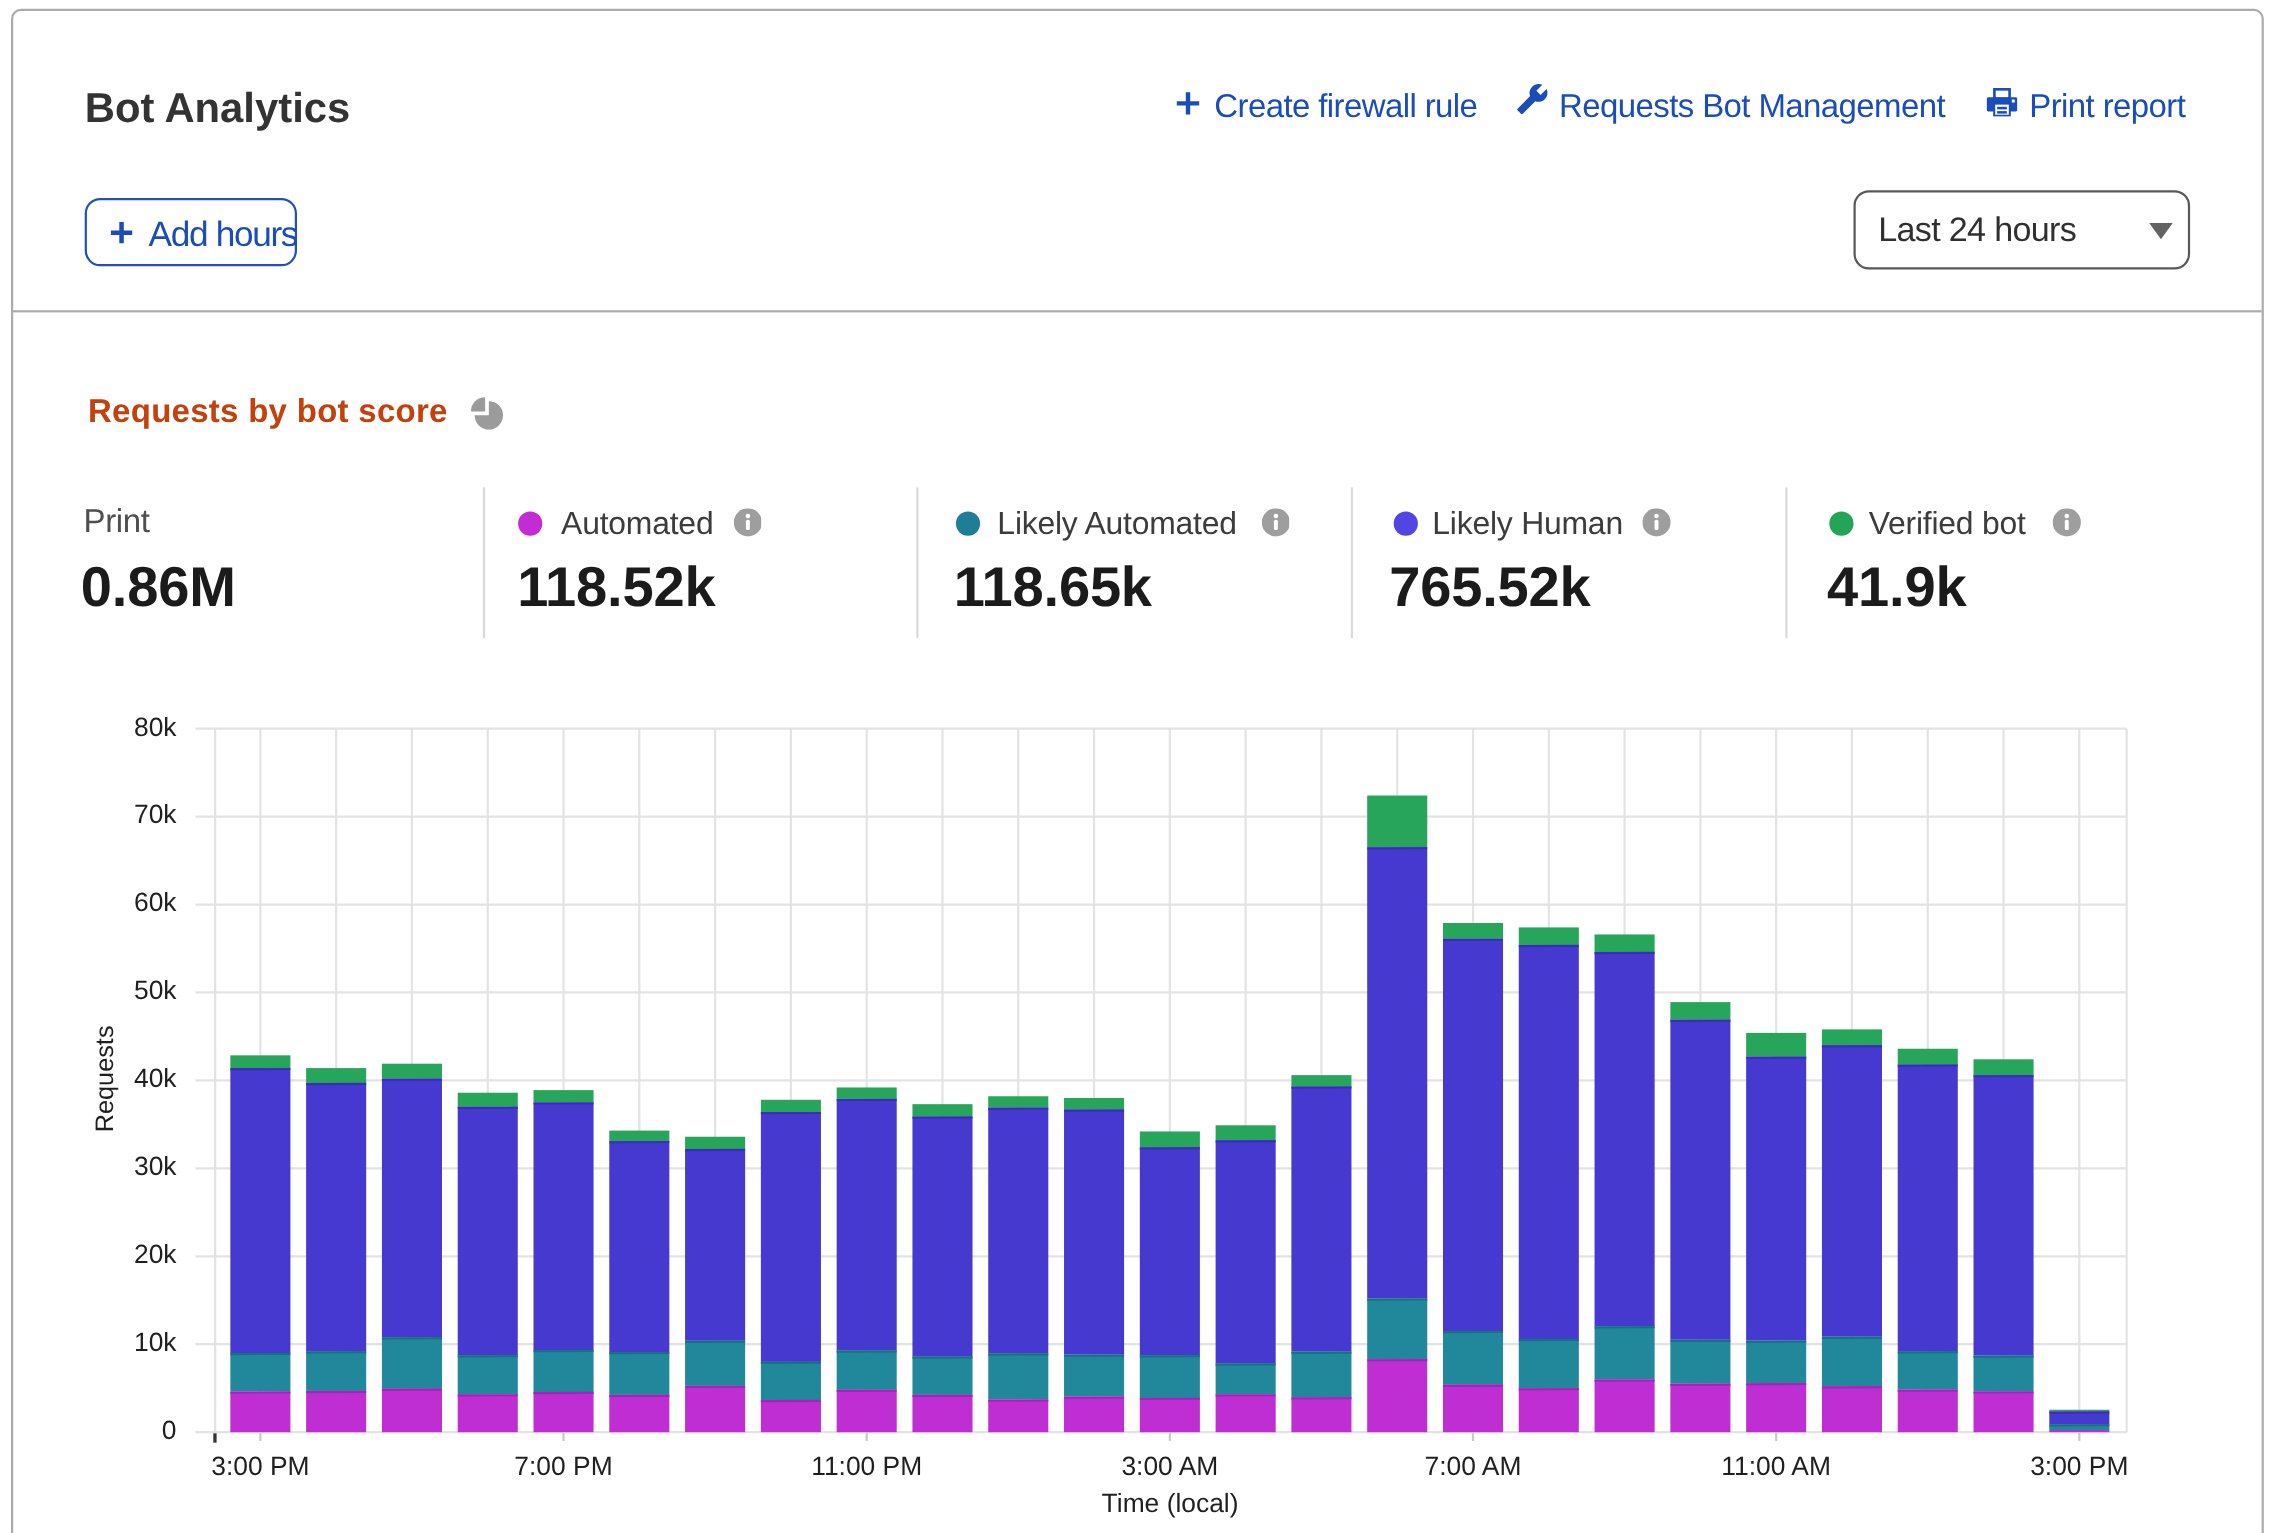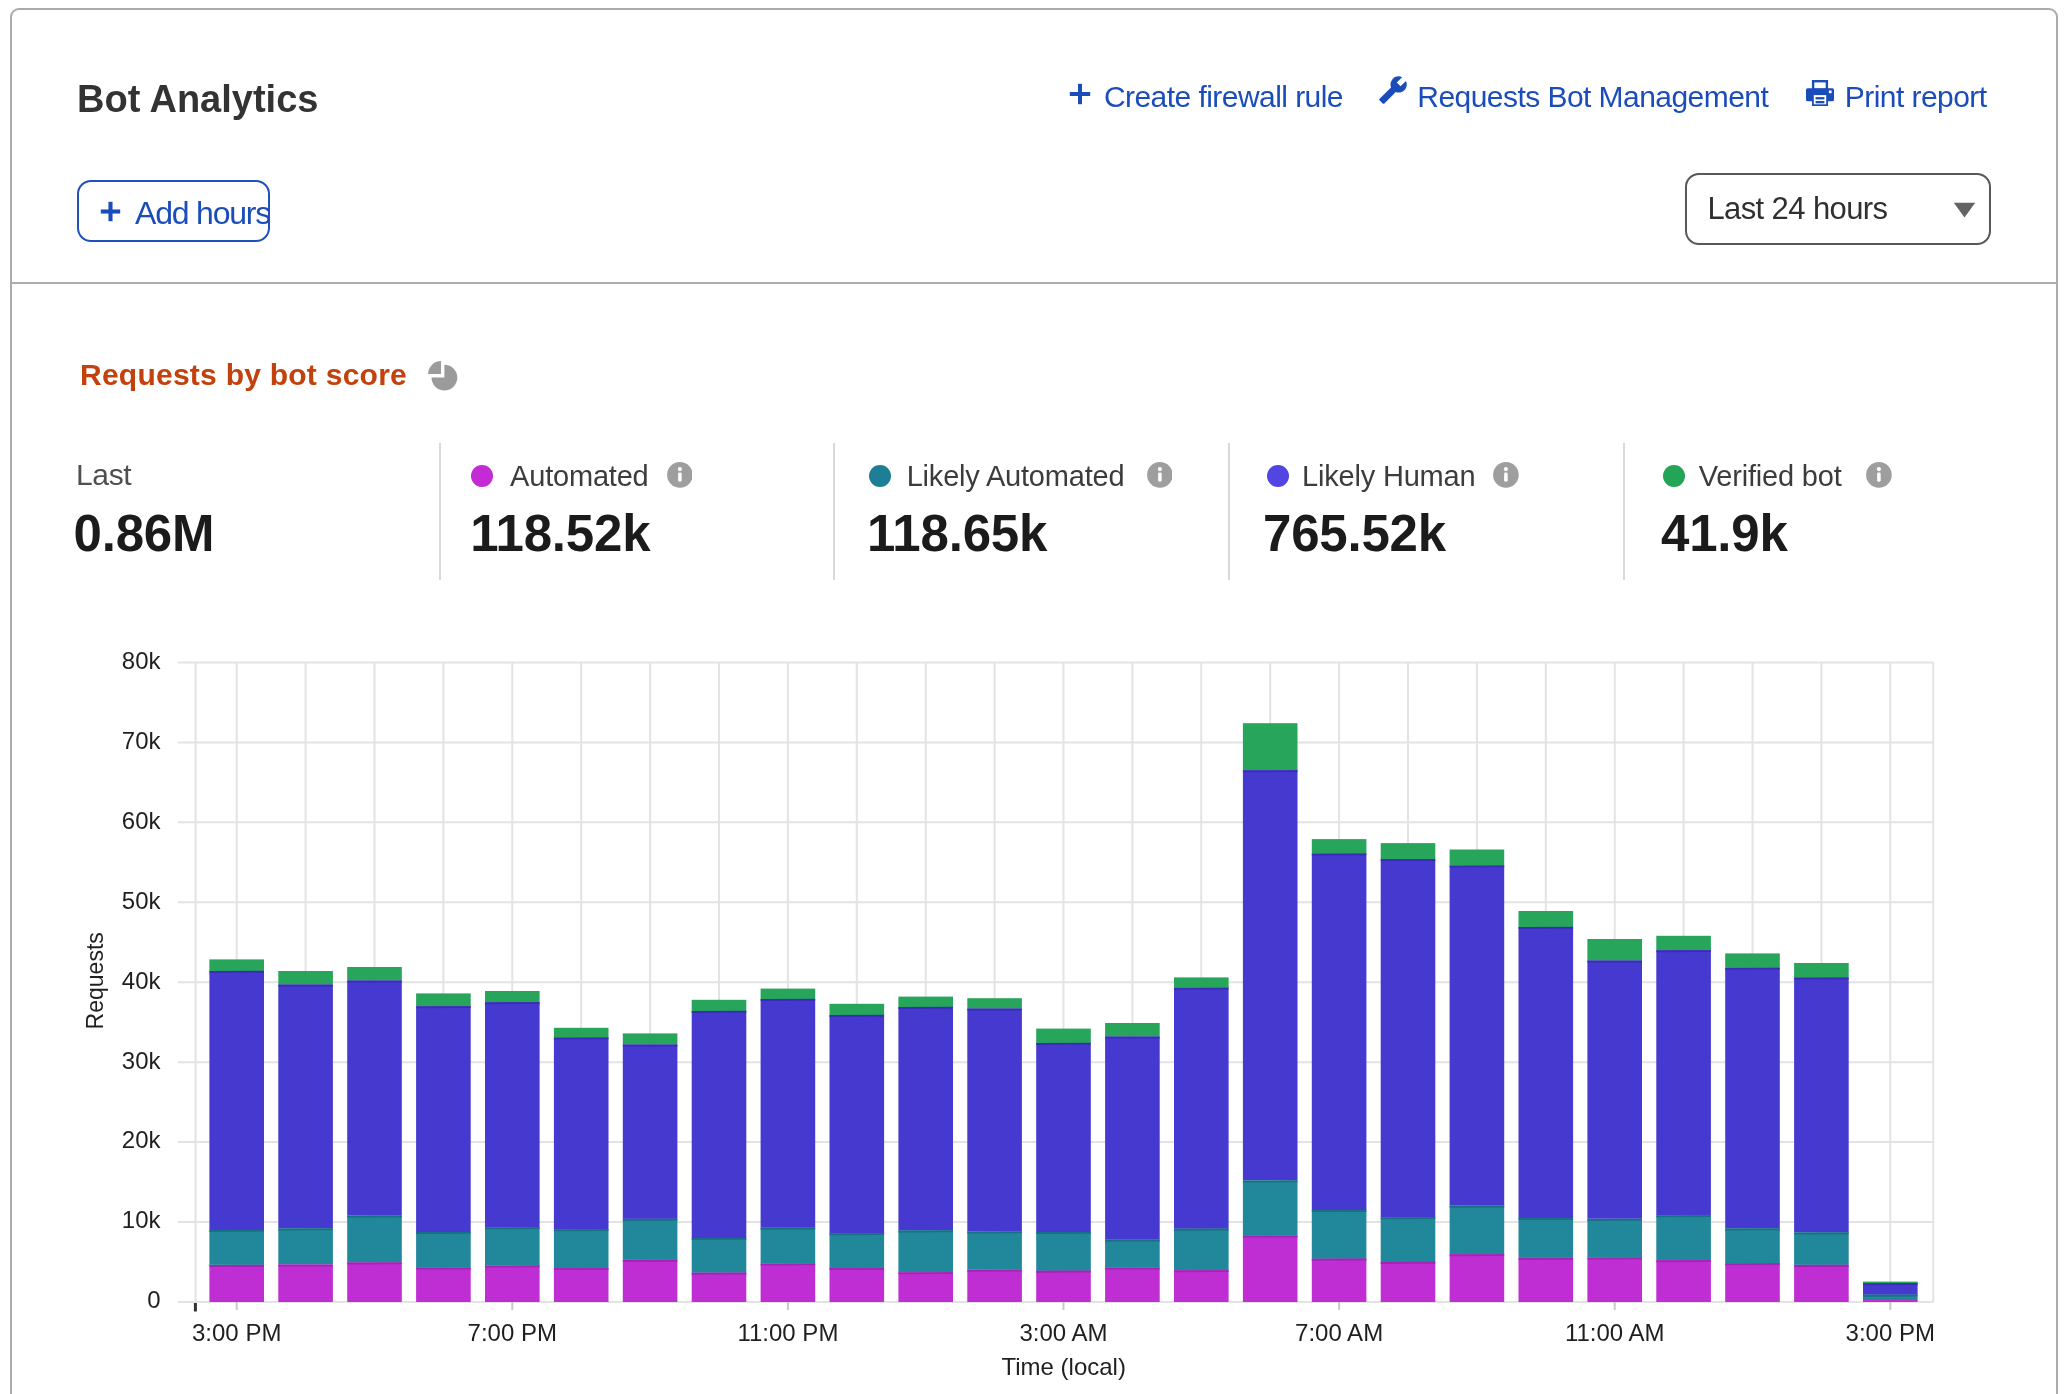--- a/index.html
+++ b/index.html
@@ -43,21 +43,21 @@
 </svg>
 <div style="position:absolute;left:64px;top:360.2px;font-size:30px;font-weight:700;color:#c2410c;line-height:1;white-space:nowrap;letter-spacing:0.25px;margin-left:16px;">Requests by bot score</div>
 <svg width="36" height="36" viewBox="0 0 36 36" style="position:absolute;left:424px;top:356px;">
 <path fill="#9b9b9b" d="M 20.4 8.7 A 12.9 12.9 0 1 1 7.5 21.6 L 20.4 21.6 Z"></path>
 <path fill="#9b9b9b" d="M 17 18 L 4.1 18 A 12.9 12.9 0 0 1 17 5.1 Z"></path>
 </svg>
 <div class="vdiv" style="left:438.7px;"></div>
 <div class="vdiv" style="left:833.3px;"></div>
 <div class="vdiv" style="left:1228.0px;"></div>
 <div class="vdiv" style="left:1622.5px;"></div>
-<div style="position:absolute;left:75.9px;top:459.5px;font-size:30px;font-weight:400;color:#4f4f4f;line-height:1;white-space:nowrap;letter-spacing:-0.3px;">Last</div>
+<div style="position:absolute;left:75.9px;top:459.5px;font-size:30px;font-weight:400;color:#4f4f4f;line-height:1;white-space:nowrap;letter-spacing:-0.3px;">Print</div>
 <div style="position:absolute;left:73.5px;top:508.4px;font-size:51px;font-weight:700;color:#1b1b1b;line-height:1;white-space:nowrap;letter-spacing:-0.2px;">0.86M</div>
 <div style="position:absolute;left:470.8px;top:465.0px;width:21.8px;height:21.8px;border-radius:50%;background:#c32bd4;"></div>
 <div style="position:absolute;left:510.1px;top:462.0px;font-size:29px;font-weight:400;color:#3c3c3c;line-height:1;white-space:nowrap;letter-spacing:-0.2px;">Automated</div>
 <svg width="25.8" height="25.8" viewBox="0 0 26 26" style="position:absolute;left:666.7px;top:462.3px;">
     <circle cx="13" cy="13" r="12.9" fill="#9e9e9e"></circle>
     <circle cx="13" cy="7.1" r="2.1" fill="#fff"></circle>
     <rect x="11.2" y="10.6" width="3.6" height="9.3" rx="1.4" fill="#fff"></rect>
   </svg>
 <div style="position:absolute;left:470.2px;top:508.4px;font-size:51px;font-weight:700;color:#1b1b1b;line-height:1;white-space:nowrap;letter-spacing:-0.2px;">118.52k</div>
 <div style="position:absolute;left:869.4px;top:465.0px;width:21.8px;height:21.8px;border-radius:50%;background:#1d7e96;"></div>

